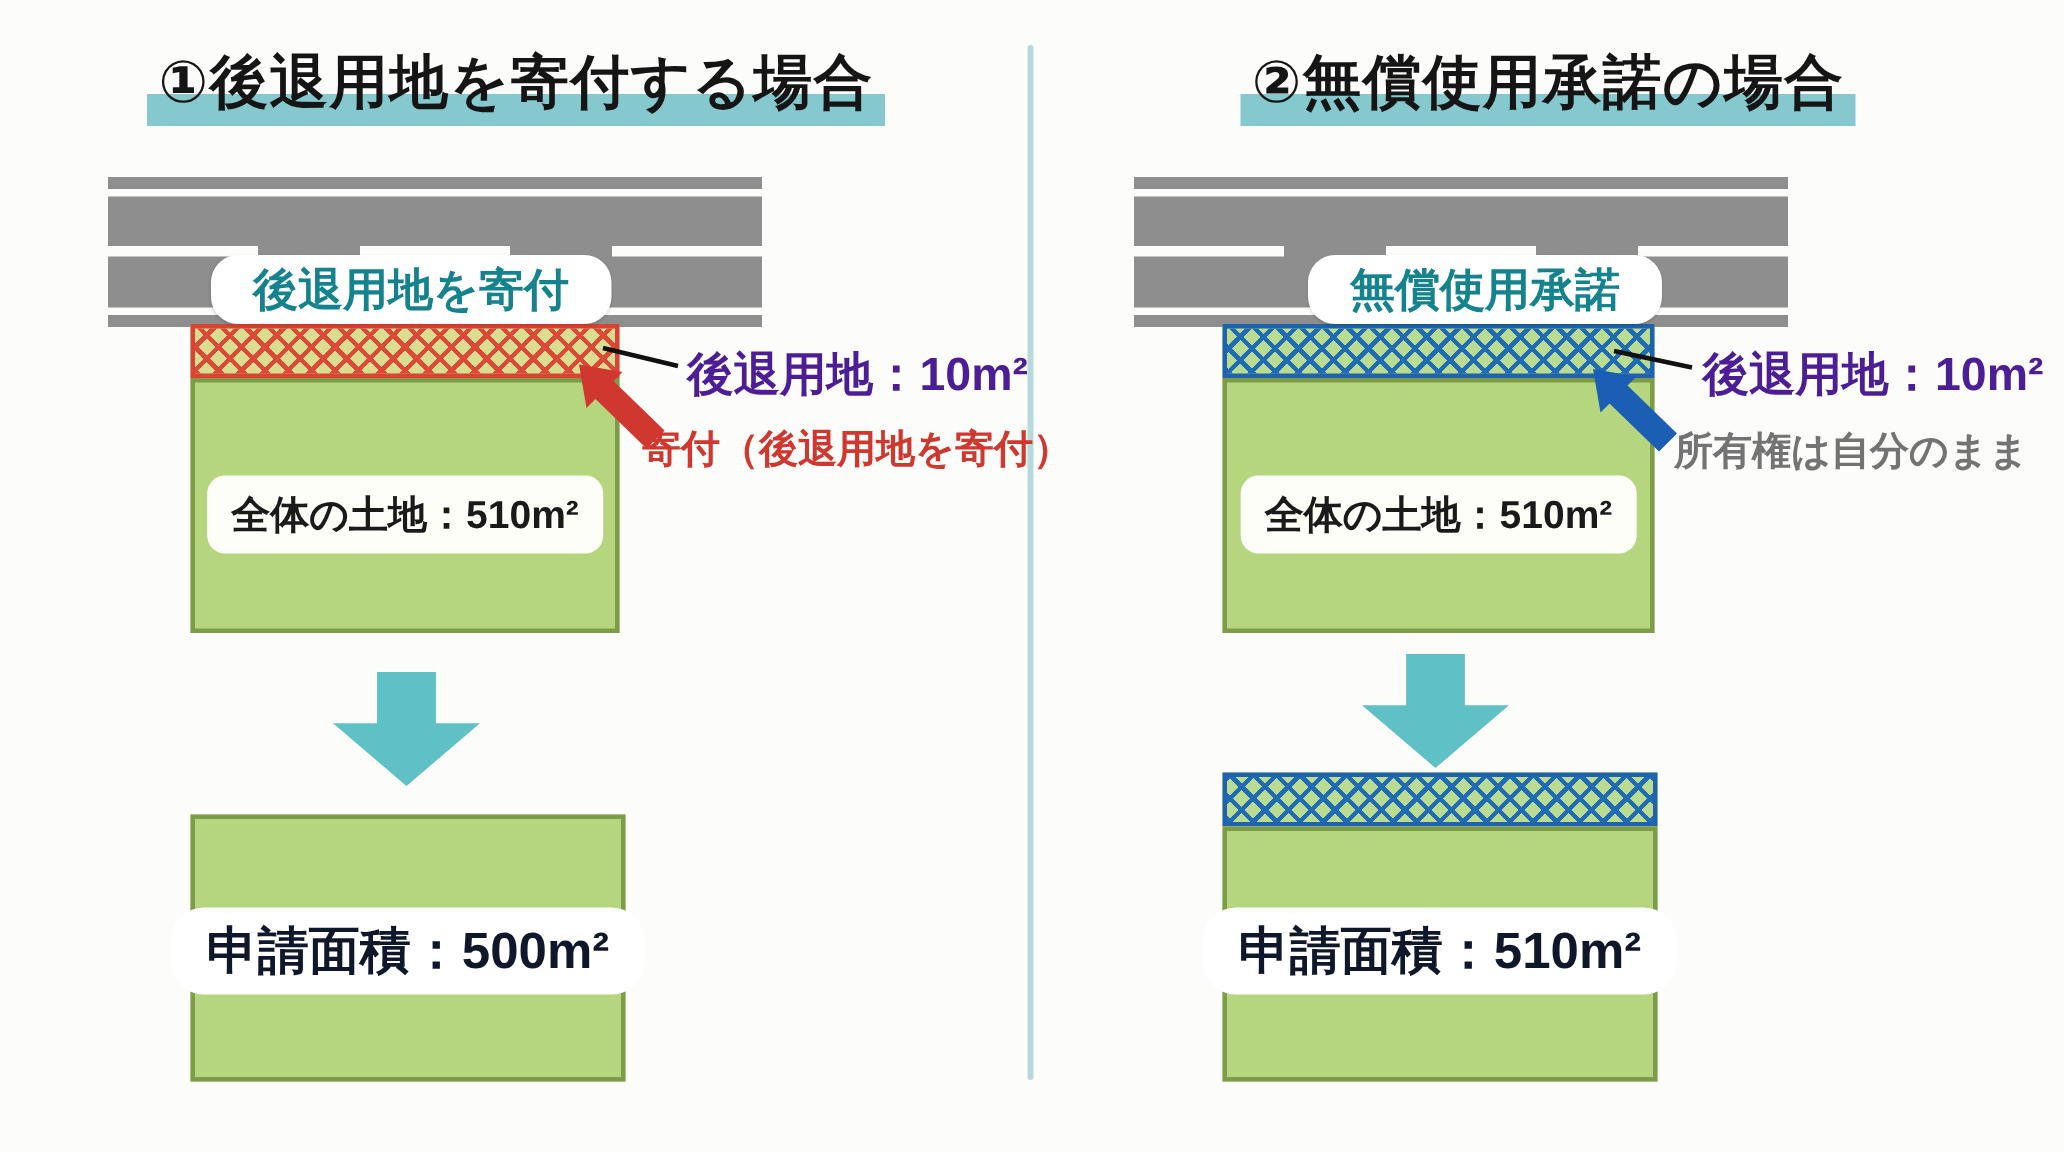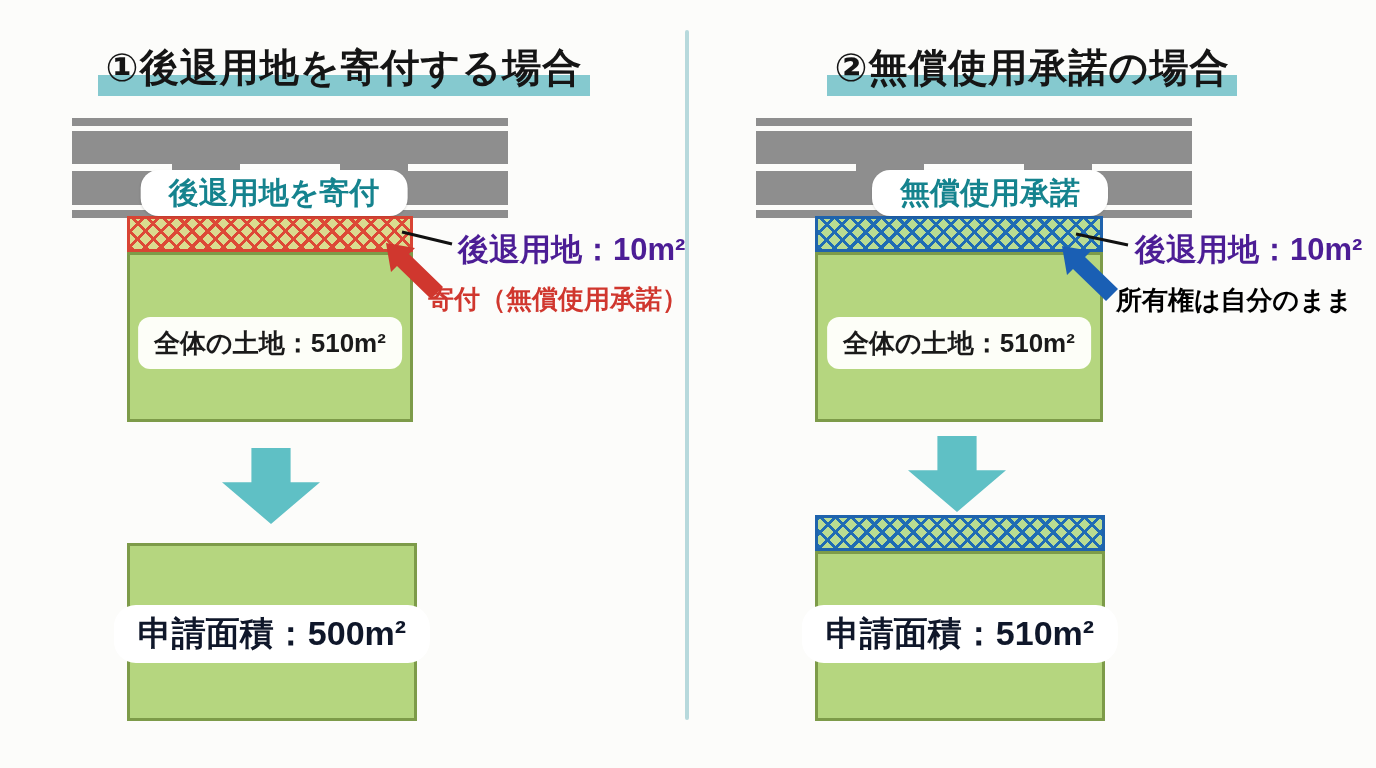--- a/index.html
+++ b/index.html
@@ -6,21 +6,21 @@
   #canvas{
     position:relative;
     width:1376px;height:768px;
     background:#fcfcfa;
     overflow:hidden;
     font-family:"Liberation Sans","DejaVu Sans",sans-serif;
     color:#151515;
   }
   
   .panel-title{
-    position:absolute;top:44px;width:688px;
+    position:absolute;top:32px;width:688px;
     text-align:center;font-size:39px;font-weight:700;line-height:48px;
     letter-spacing:1px;white-space:nowrap;
   }
   .panel-title .hl{
     background:linear-gradient(to bottom,transparent 58%,#85c9cf 58%,#85c9cf 100%);
     padding:0 8px 7px 8px;
   }
   
   .divider{
     position:absolute;left:685px;top:30px;width:4px;height:690px;
@@ -76,21 +76,21 @@
     border:3px solid #1f63ac;
   }
   .parcel{
     position:absolute;background:#b5d67f;
     border:3px solid #7d9b49;box-sizing:border-box;
   }
   
   .note{position:absolute;font-weight:700;white-space:nowrap;}
   .note-black{font-size:31px;color:#4c1d95;}
   .note-red{font-size:26px;color:#d0372e;}
-  .note-blue{font-size:26px;color:#000000;}
+  .note-blue{font-size:26px;color:#737373;}
   
   .flow-arrow{
     position:absolute;width:98px;height:76px;background:#5fc0c5;
     clip-path:polygon(30% 0,70% 0,70% 45%,100% 45%,50% 100%,0 45%,30% 45%);
   }
   
   #overlay{position:absolute;left:0;top:0;width:1376px;height:768px;pointer-events:none;z-index:6;}
 </style>
 </head>
 <body>
@@ -122,21 +122,21 @@
 
   <div class="strip strip-red" style="left:127px;top:216px;width:286px;"></div>
 
   <div class="parcel" style="left:127px;top:252px;width:286px;height:170px;">
     <div class="pill mid-pill">
       <span>全体の土地：510m²</span>
     </div>
   </div>
 
   <div class="note note-black" style="left:458px;top:229px;">後退用地：10m²</div>
-  <div class="note note-red" style="left:428px;top:282px;">寄付（無償使用承諾）</div>
+  <div class="note note-red" style="left:428px;top:282px;">寄付（後退用地を寄付）</div>
 
   <div class="flow-arrow" style="left:222px;top:448px;"></div>
 
   <div class="parcel" style="left:127px;top:543px;width:290px;height:178px;">
     <div class="pill big-pill" style="top:59px;">
       <span>申請面積：500m²</span>
     </div>
   </div>
 
   <div class="road" style="left:756px;top:118px;width:436px;">

